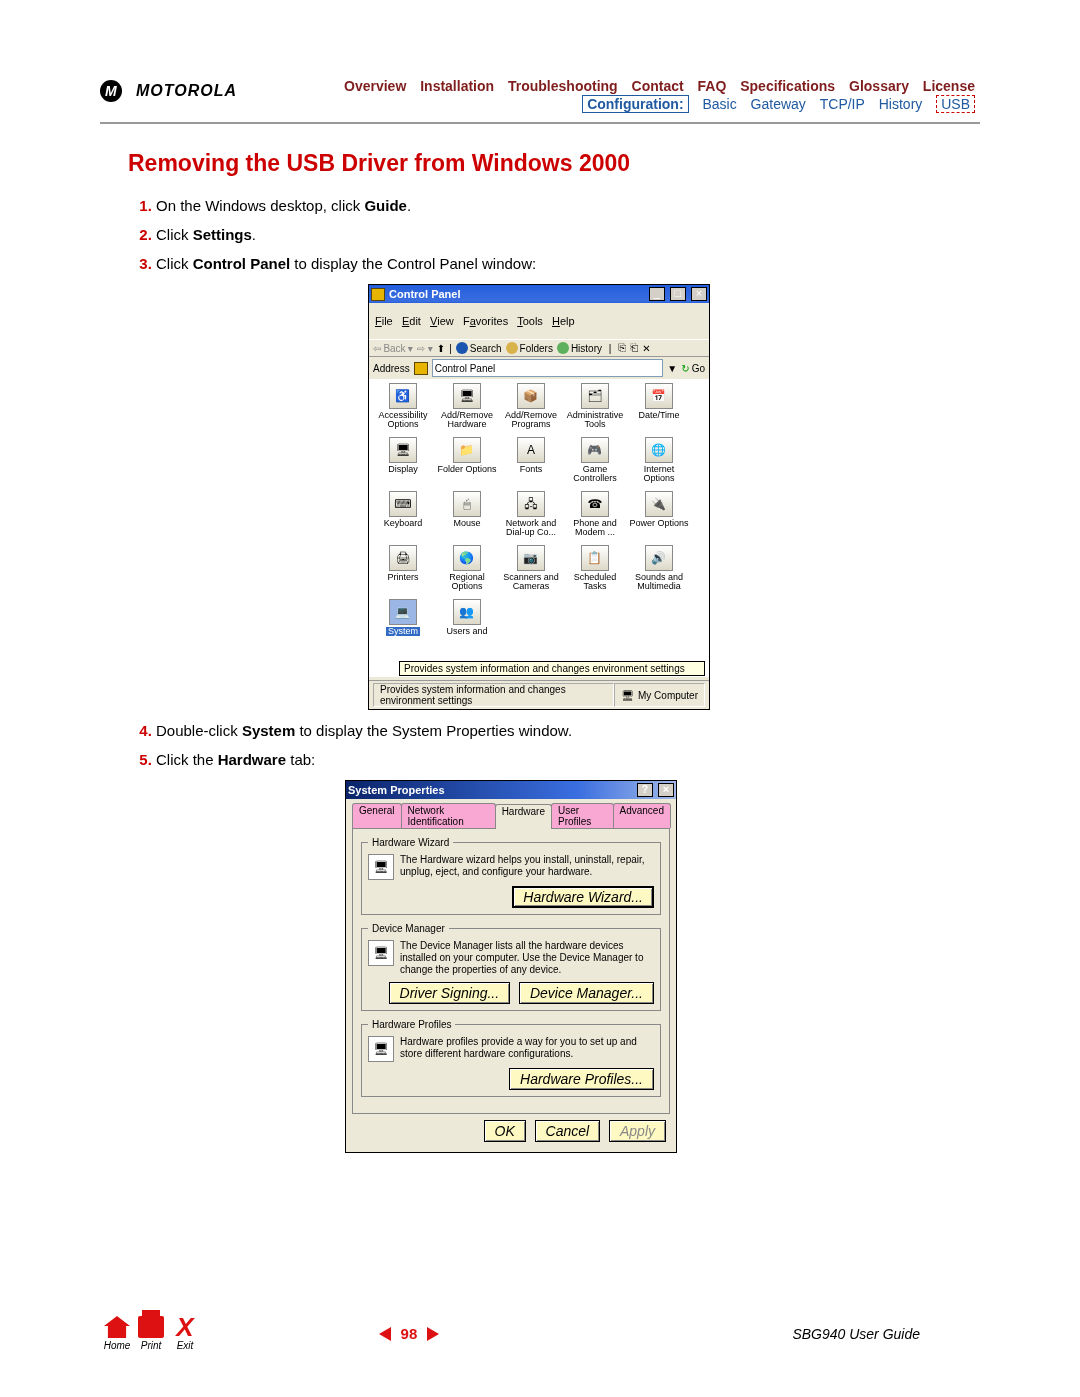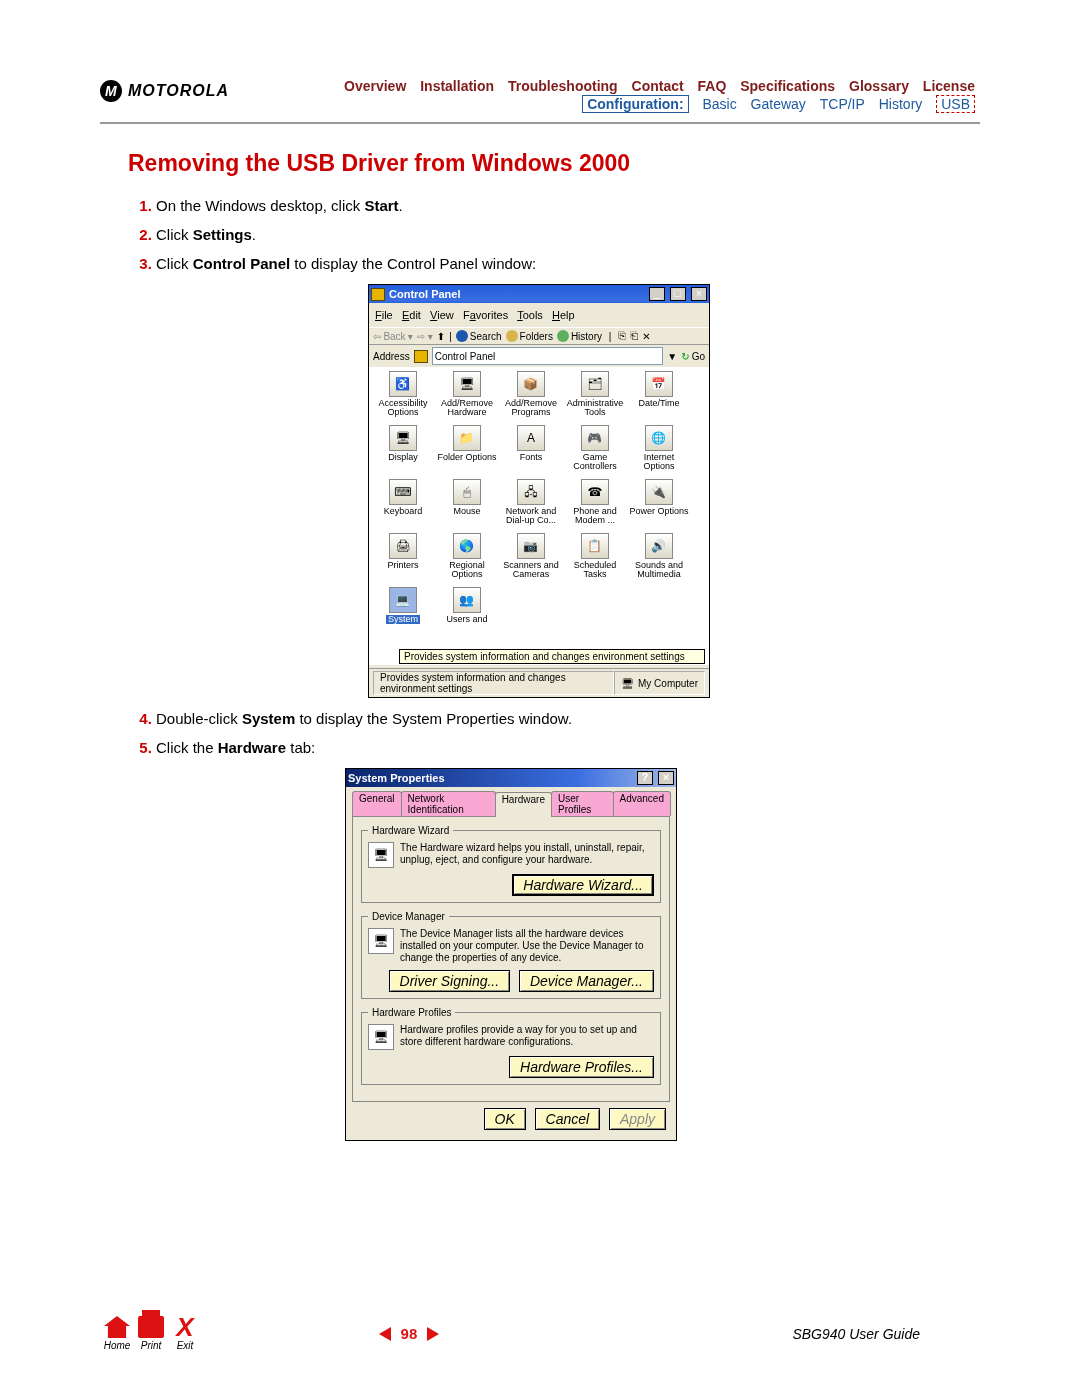--- a/index.html
+++ b/index.html
@@ -8,21 +8,21 @@
     height: 1397px;
     background: #fff;
     font-family: Arial, Helvetica, sans-serif;
     font-size: 15px;
     color: #000;
     position: relative;
   }
 
   
   .header { position: absolute; left: 100px; top: 80px; right: 100px; }
-  .logo { display: flex; align-items: center; gap: 6px; font-weight: 900; letter-spacing: 1px; font-size: 16px; font-style: italic; }
+  .logo { display: flex; align-items: center; gap: 14px; font-weight: 900; letter-spacing: 1px; font-size: 16px; font-style: italic; }
   .logo-mark {
     width: 22px; height: 22px; border-radius: 50%; background: #000;
     position: relative;
   }
   .logo-mark:before {
     content: "M"; color:#fff; font-weight:900; font-size:14px;
     position:absolute; left:5px; top:3px;
   }
   .nav-top {
     position: absolute; right: 0; top: -2px;
@@ -57,21 +57,21 @@
     height: 18px; background: linear-gradient(#245edc,#3a6ee0 90%,#245edc);
     color:#fff; display:flex; align-items:center; justify-content:space-between;
     padding: 0 2px; font-size:11px;
   }
   .cp-title-left { display:flex; align-items:center; gap:4px; font-weight:700; }
   .cp-title-left .badge { width:12px; height:11px; background:#e7b400; border:1px solid #5b4700; }
   .cp-title-btns span {
     display:inline-block; width:14px; height:12px; background:#d4d0c8;
     border:1px solid #000; margin-left:2px; text-align:center; line-height:10px;
   }
-  .cp-menu { background:#ece9d8; padding:6px 6px; font-size:11px; }
+  .cp-menu { background:#ece9d8; padding:12px 6px; font-size:11px; }
   .cp-menu u { text-decoration: underline; }
   .cp-tool { background:#ece9d8; border-top:1px solid #fff; border-bottom:1px solid #999;
     padding:2px 4px; display:flex; align-items:center; gap:4px; font-size:10px; }
   .cp-tool .muted { color:#888; }
   .tbn { display:inline-flex; align-items:center; gap:2px; }
   .mini-ico { width:12px; height:12px; display:inline-block; border-radius:50%; }
   .cp-addr { display:flex; align-items:center; gap:4px; padding:2px 4px; background:#ece9d8; font-size:10px; }
   .cp-addr input { flex:1; height:14px; font-size:10px; border:1px solid #7f9db9; background:#fff; }
   .cp-addr .go { display:flex; align-items:center; gap:2px; }
   .cp-body { background:#fff; padding:4px 2px; min-height:290px; display:flex; flex-wrap:wrap; align-content:flex-start; }
@@ -160,21 +160,21 @@
     <span class="usb-box">USB</span>
   </div>
 </div>
 <div class="rule"></div>
 
 <div class="content">
   <h1>Removing the USB Driver from Windows 2000</h1>
 
   <ol class="steps">
     <li>
-      <span>On the Windows desktop, click </span><b>Start</b><span>.</span>
+      <span>On the Windows desktop, click </span><b>Guide</b><span>.</span>
     </li>
     <li>
       <span>Click </span><b>Settings</b><span>.</span>
     </li>
     <li>
       <span>Click </span><b>Control Panel</b><span> to display the Control Panel window:</span>
     </li>
   </ol>
 
   <div class="cp-wrap">

